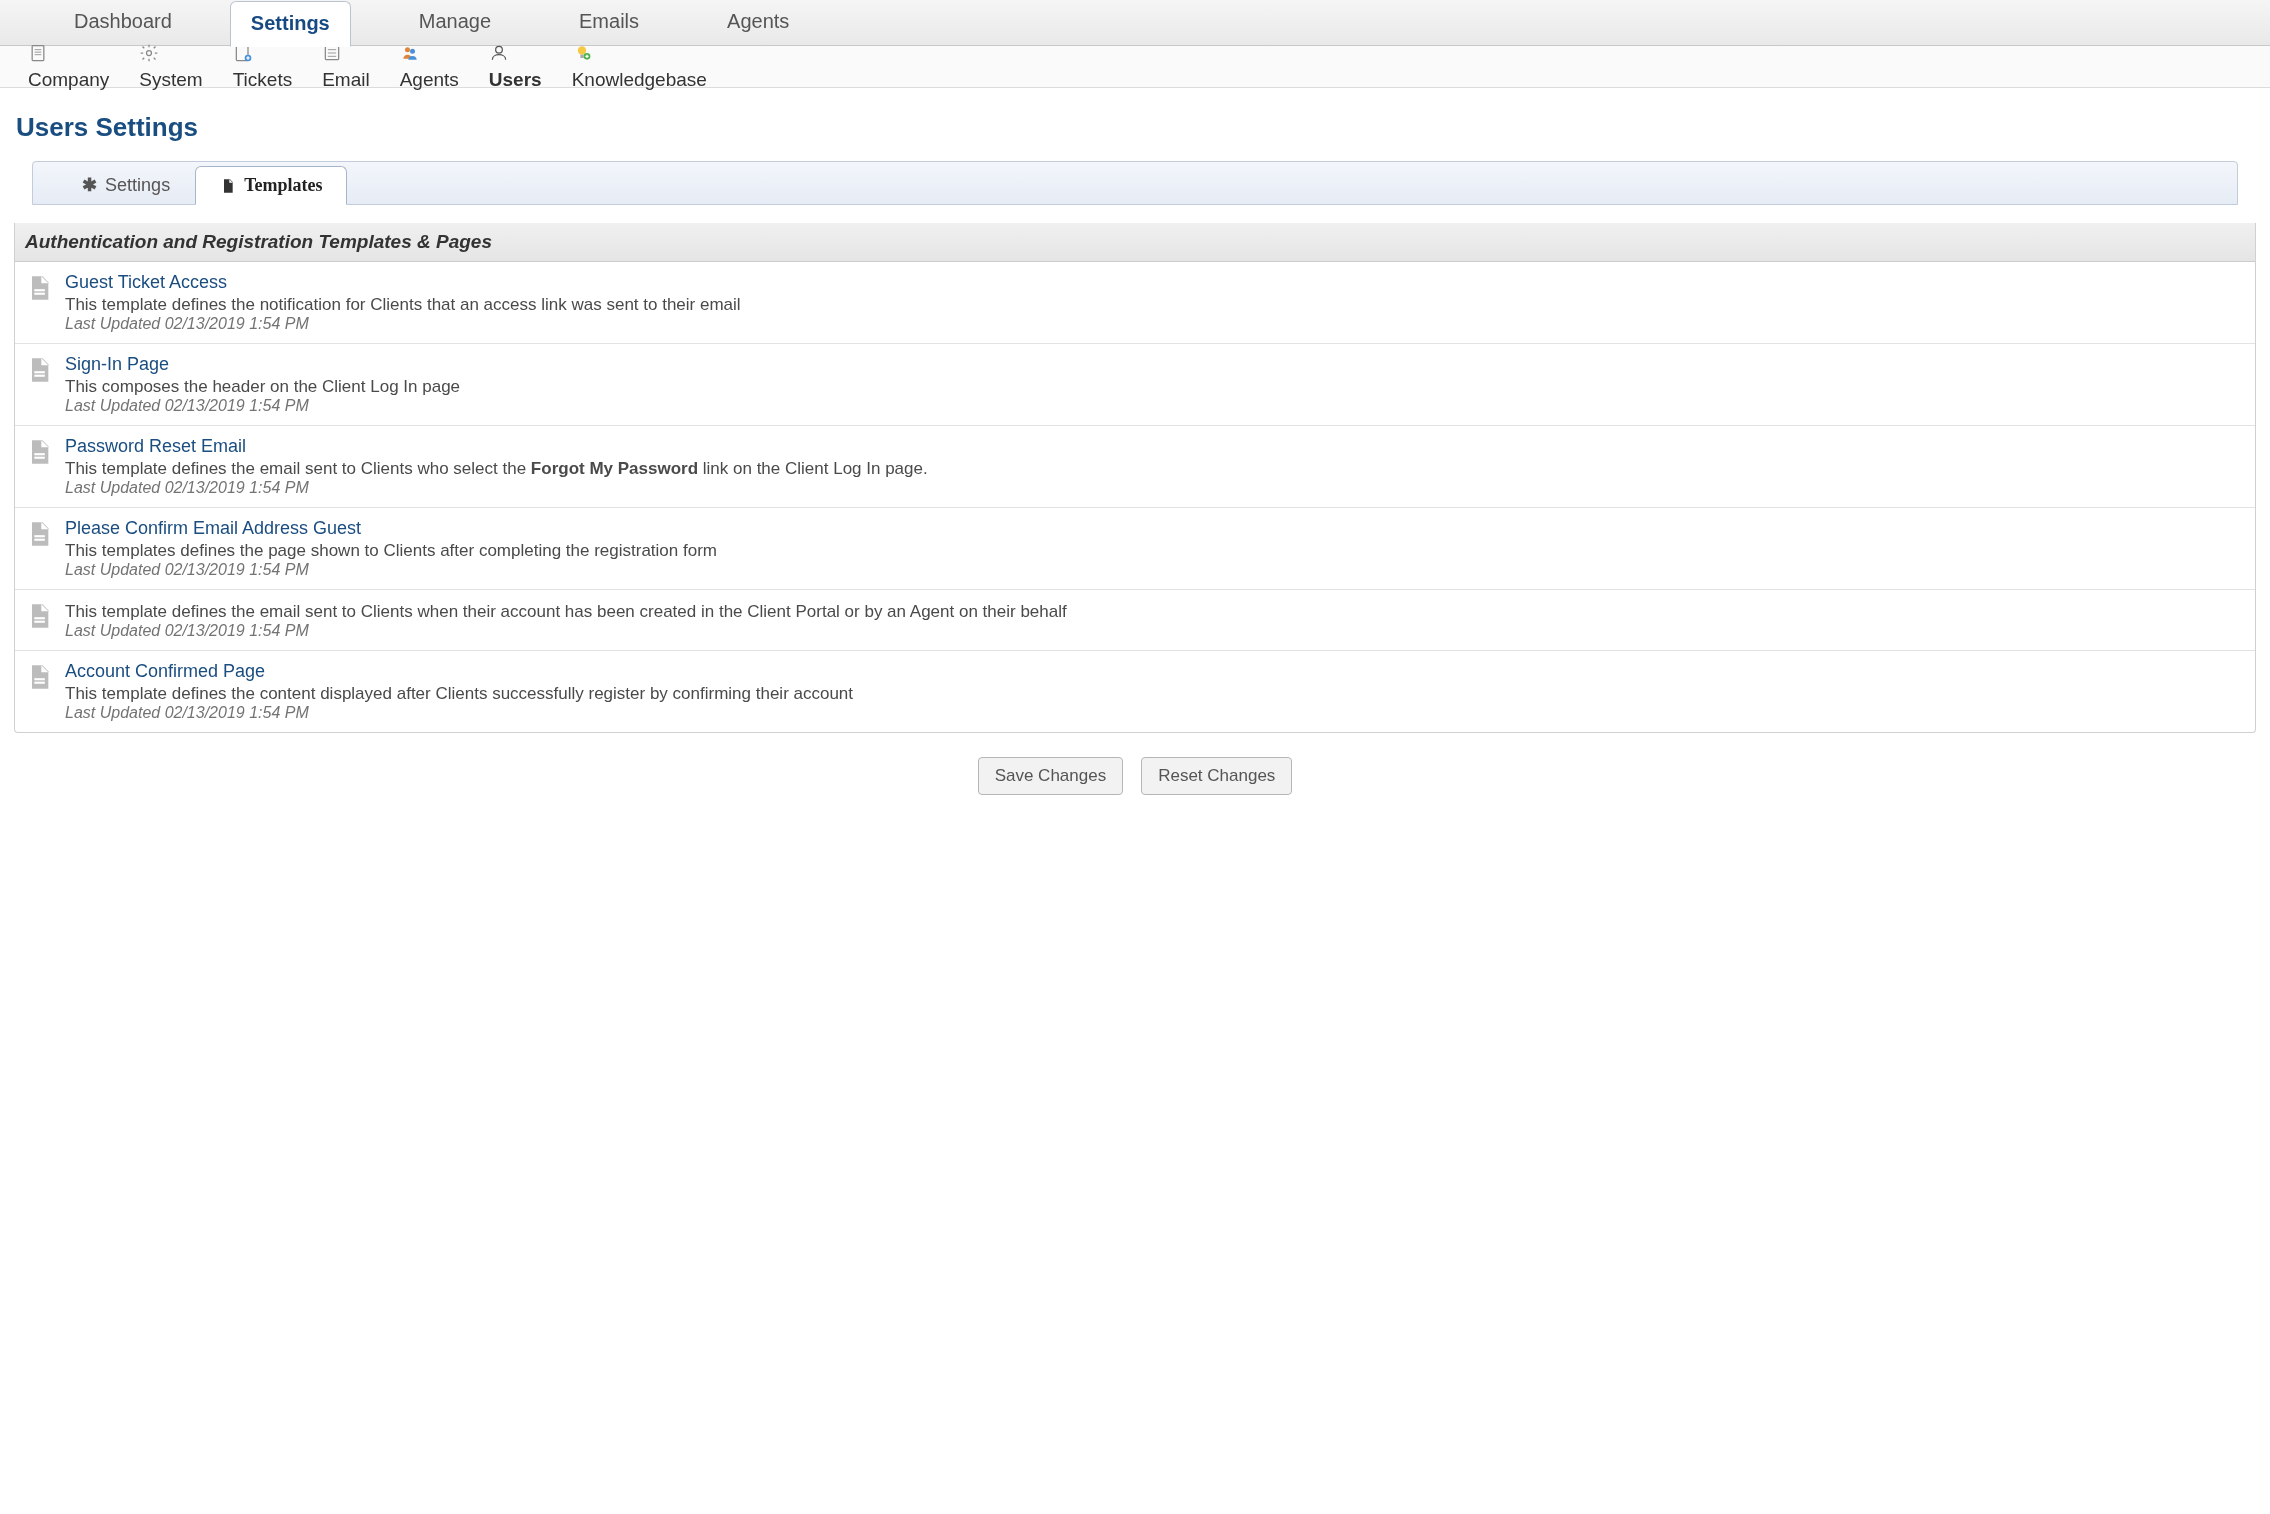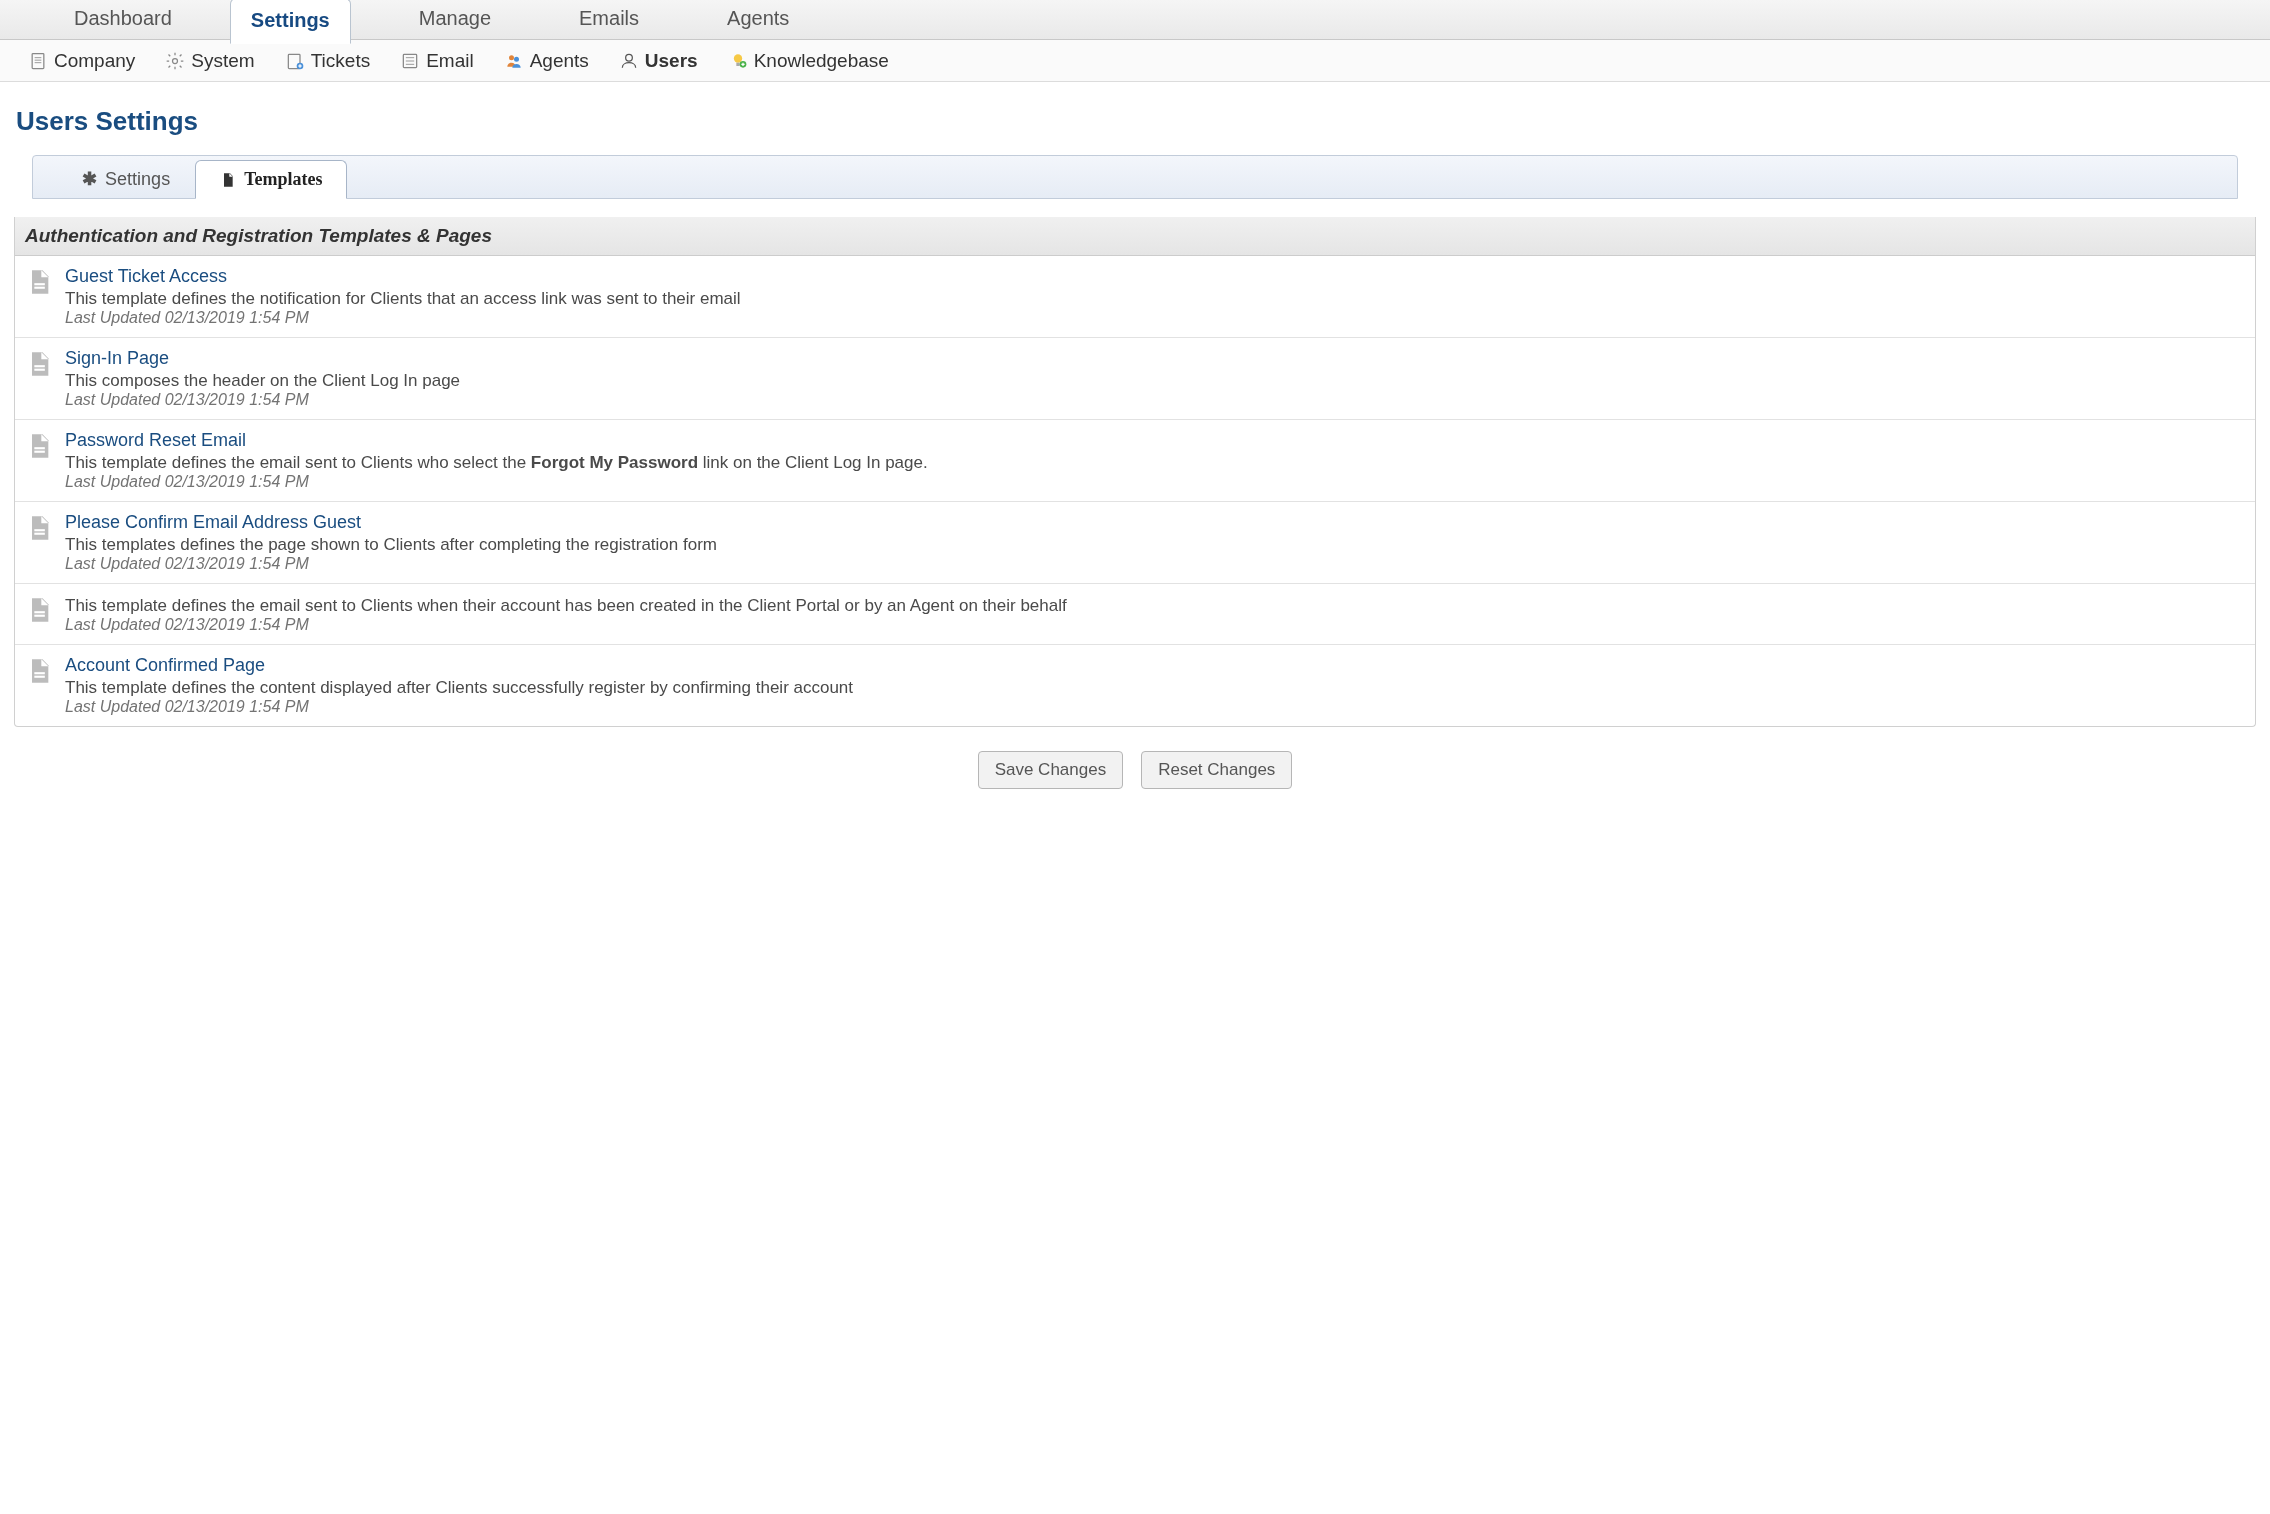--- a/index.html
+++ b/index.html
@@ -9,21 +9,21 @@
     font-family: "Helvetica Neue", Helvetica, Arial, sans-serif;
     font-size: 14px;
     background: #ffffff;
     color: #444;
   }
 
   
   .toptabs {
     display: flex;
     align-items: center;
-    height: 40px;
+    height: 46px;
     padding: 0 18px 0 54px;
     border-bottom: 1px solid #c8c8c8;
     background: linear-gradient(#f5f5f5, #e9e9e9);
   }
   .toptabs .tab {
     padding: 10px 20px 12px 20px;
     margin-right: 48px;
     font-size: 20px;
     color: #555;
     cursor: pointer;
@@ -46,26 +46,26 @@
     display: flex;
     align-items: center;
     height: 42px;
     padding: 0 22px;
     gap: 18px;
     border-bottom: 1px solid #dcdcdc;
     background: #fafafa;
   }
   .subnav-item {
     display: flex;
-    align-items: center;
     gap: 6px;
     font-size: 19px;
     color: #333;
     cursor: pointer;
     padding: 4px 6px;
+    flex-direction: column;
   }
   .subnav-item.active {
     font-weight: 700;
   }
   .subnav-item svg { flex-shrink: 0; }
 
   .page {
     padding: 12px 14px 32px 14px;
   }
   h1.page-title {

